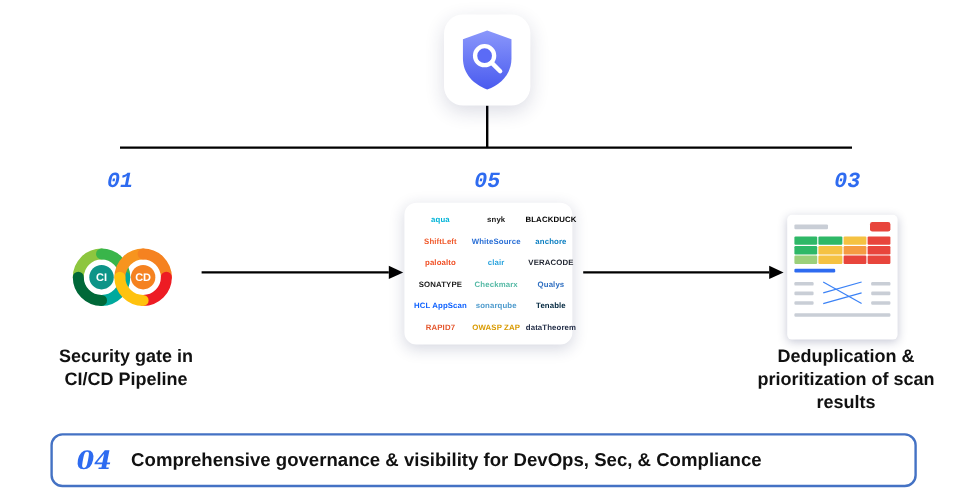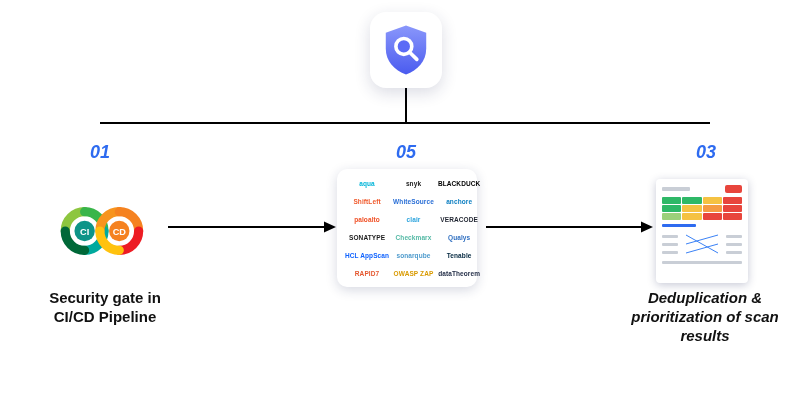--- a/index.html
+++ b/index.html
@@ -9,30 +9,30 @@
   
   #lines{position:absolute;left:0;top:0;pointer-events:none;}
 
   
   .logo-card{position:absolute;left:370px;top:12px;width:72px;height:76px;background:#fff;
              border-radius:16px;box-shadow:0 5px 16px rgba(30,40,90,.16);display:flex;
              align-items:center;justify-content:center;}
 
   
   .step-num{position:absolute;top:142px;width:44px;text-align:center;
-            font-family:Liberation Sans, sans-serif;font-style:italic;font-weight:bold;
+            font-family:Liberation Mono, monospace;font-style:italic;font-weight:bold;
             font-size:18px;color:var(--accent-blue,#2e6bf0);}
   #num-01{left:78px;} #num-02{left:384px;} #num-03{left:684px;}
 
   
   .step-label{position:absolute;font-weight:bold;font-size:15px;line-height:1.25;
               text-align:center;white-space:pre-line;color:#111;}
   #label-01{left:22px;top:289px;width:166px;}
   #label-02{left:308px;top:296px;width:196px;}
-  #label-03{left:624px;top:289px;width:162px;font-style:italic;}
+  #label-03{left:624px;top:289px;width:162px;}
 
   
   .cicd{position:absolute;left:52px;top:184px;width:106px;height:94px;display:flex;
         align-items:center;justify-content:flex-end;}
 
   
   .scanner-card{position:absolute;left:337px;top:169px;width:140px;height:118px;background:#fff;
                 border-radius:10px;box-shadow:0 3px 12px rgba(30,40,90,.18);
                 padding:9px 8px;box-sizing:border-box;}
   .scanner-grid{display:grid;grid-template-columns:repeat(3,1fr);gap:8px 4px;
@@ -177,14 +177,18 @@
     </div>
     <span class="bar" style="width:100%"></span>
   </div>
 
   <div class="step-label" id="label-01">Security gate in
 CI/CD Pipeline</div>
   <div class="step-label" id="label-03">Deduplication &amp;
 prioritization of scan
 results</div>
 
+  <div class="gov-box">
+    <span class="gov-num">04</span>
+    <span class="gov-text">Comprehensive governance &amp; visibility for DevOps, Sec, &amp; Compliance</span>
+  </div>
 
 </div>
 
 </body></html>

